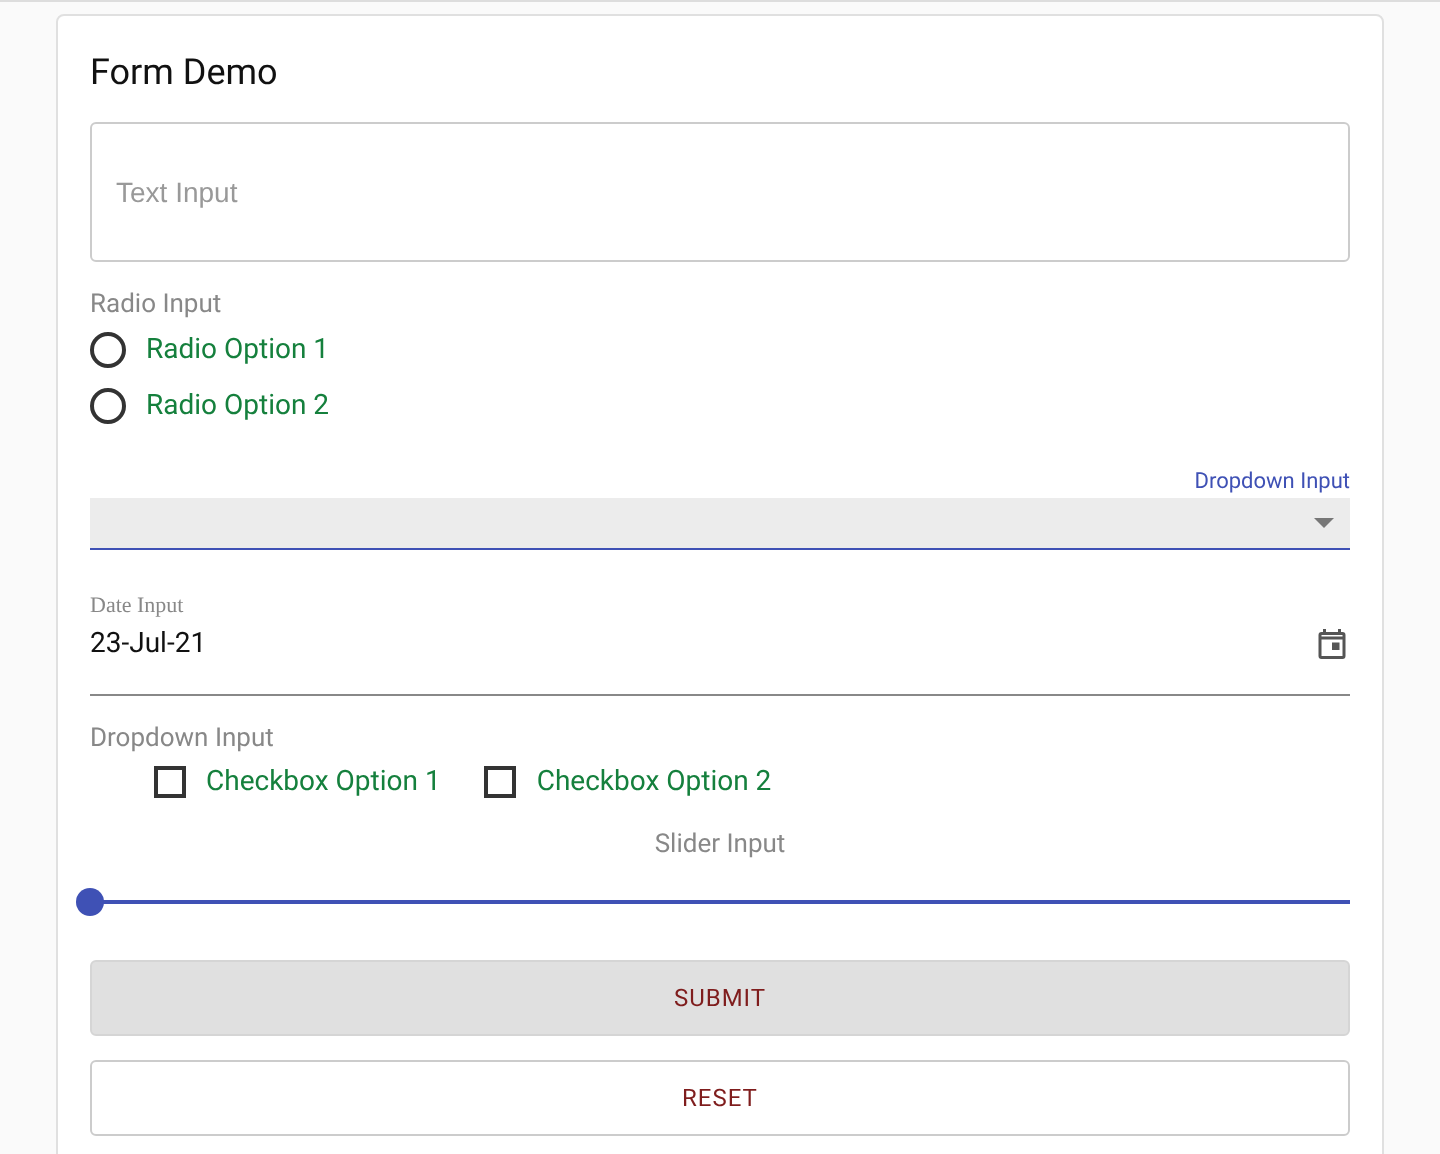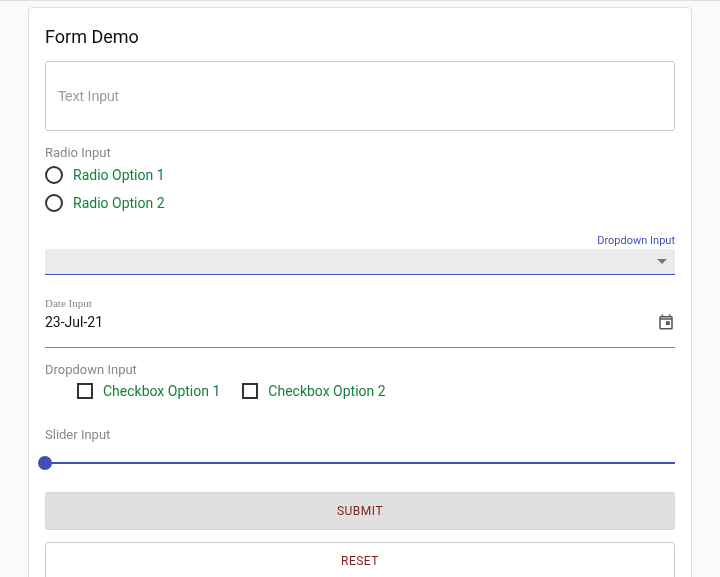--- a/index.html
+++ b/index.html
@@ -114,21 +114,22 @@
       align-items: center;
       gap: 10px;
     }
     .checkbox-square {
       width: 16px;
       height: 16px;
       border: 2px solid #333;
       cursor: pointer;
     }
     .slider-wrap {
-      margin-top: 28px;
+      margin-top: 16px;
+      text-align: center;
     }
     .slider-track {
       position: relative;
       height: 2px;
       background: #3f51b5;
       margin-top: 20px;
     }
     .slider-thumb {
       position: absolute;
       left: 0;

